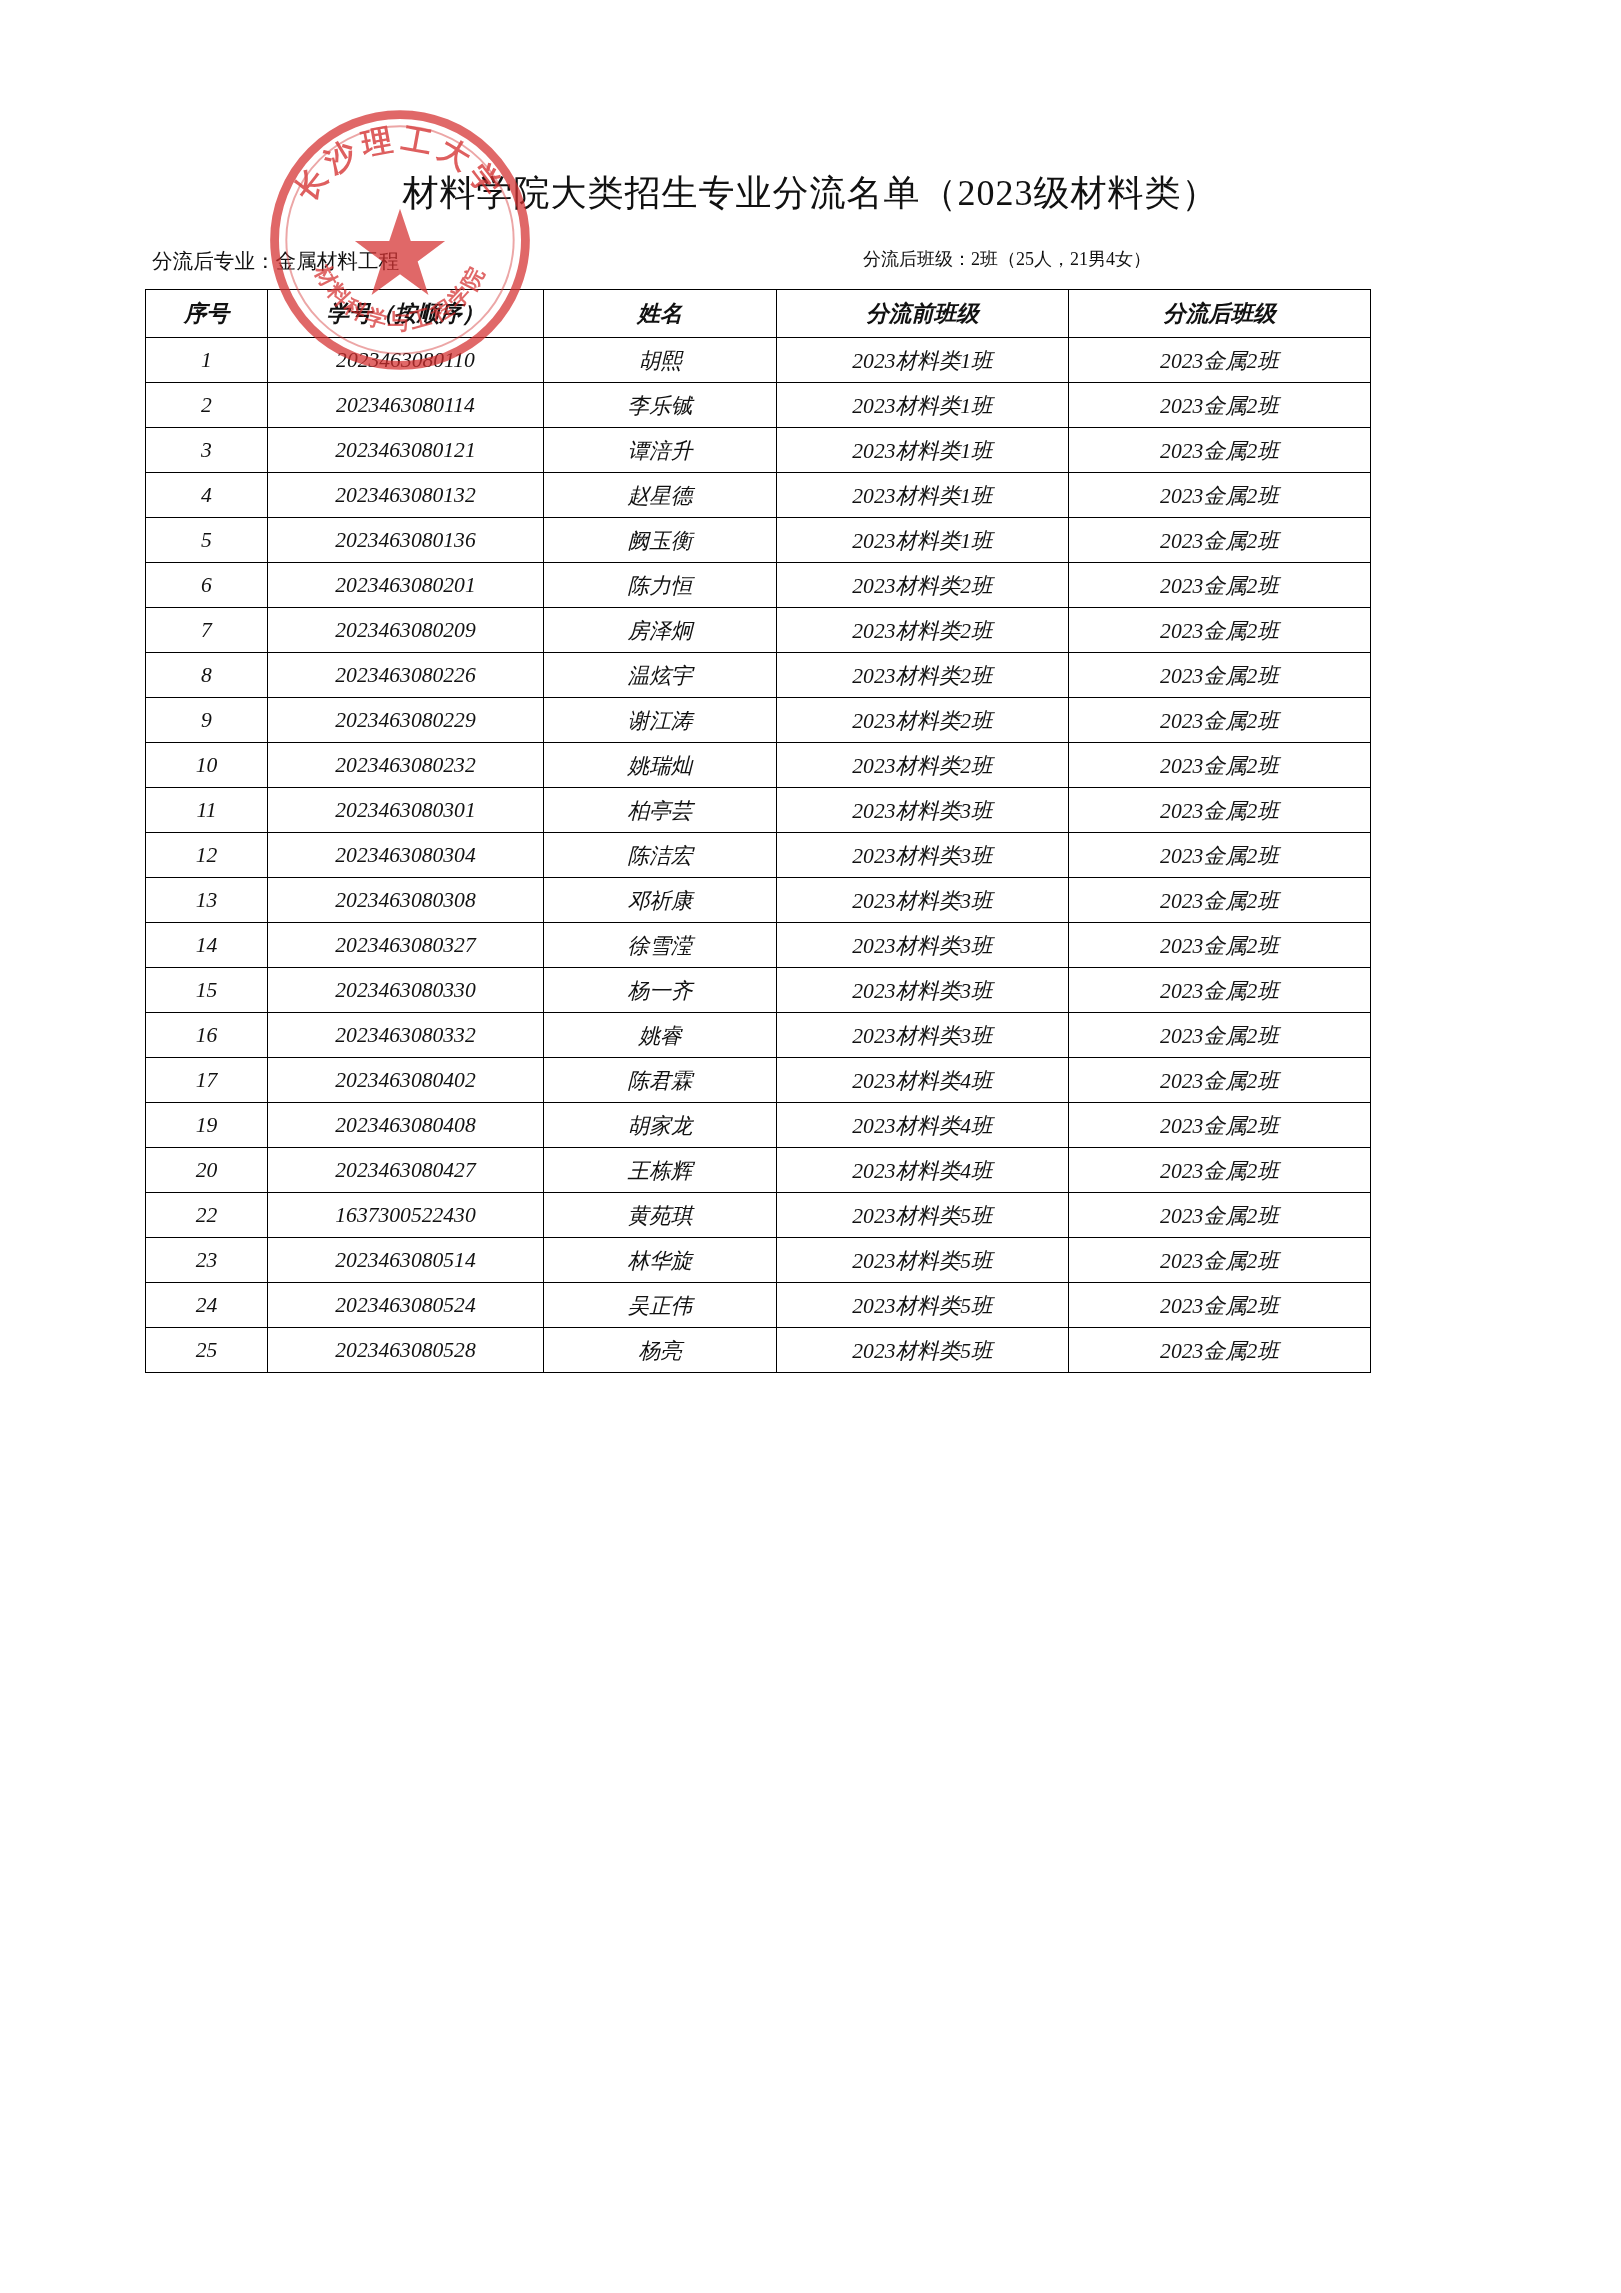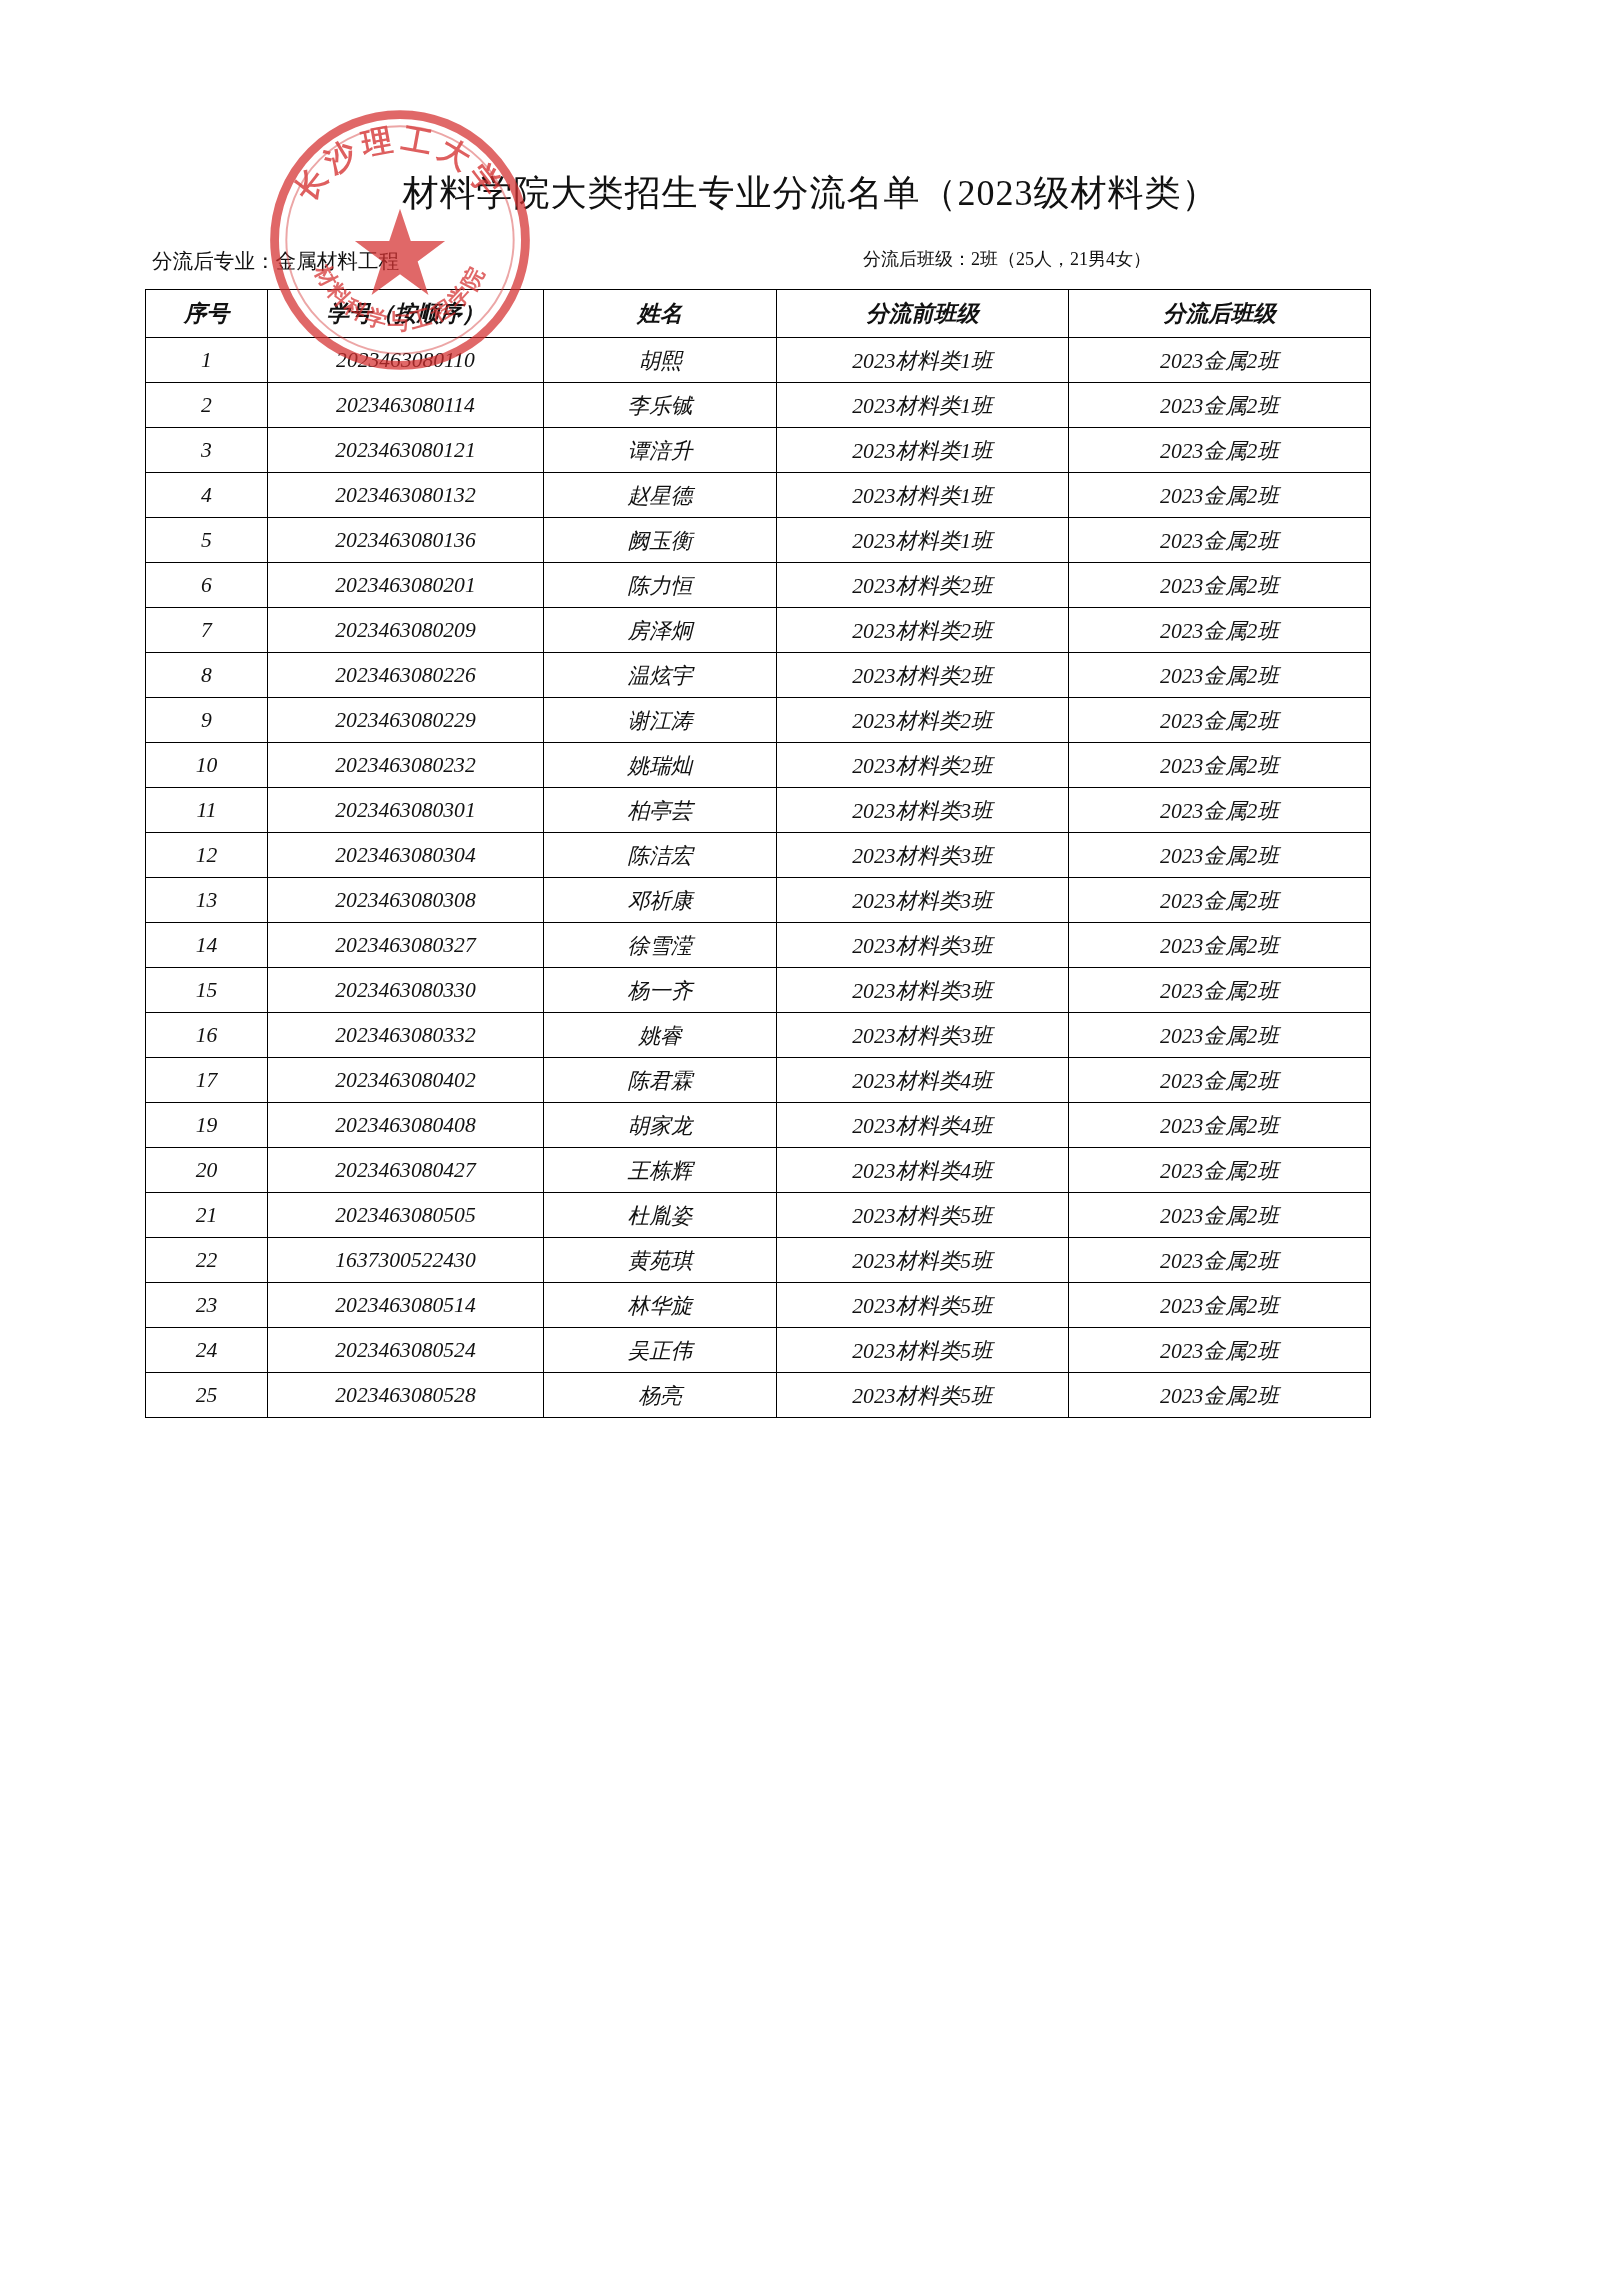--- a/index.html
+++ b/index.html
@@ -239,27 +239,20 @@
           <td>2023金属2班</td>
         </tr>
         <tr>
           <td>20</td>
           <td>2023463080427</td>
           <td>王栋辉</td>
           <td>2023材料类4班</td>
           <td>2023金属2班</td>
         </tr>
         <tr>
-          <td>21</td>
-          <td>2023463080505</td>
-          <td>杜胤姿</td>
-          <td>2023材料类5班</td>
-          <td>2023金属2班</td>
-        </tr>
-        <tr>
           <td>22</td>
           <td>1637300522430</td>
           <td>黄苑琪</td>
           <td>2023材料类5班</td>
           <td>2023金属2班</td>
         </tr>
         <tr>
           <td>23</td>
           <td>2023463080514</td>
           <td>林华旋</td>

